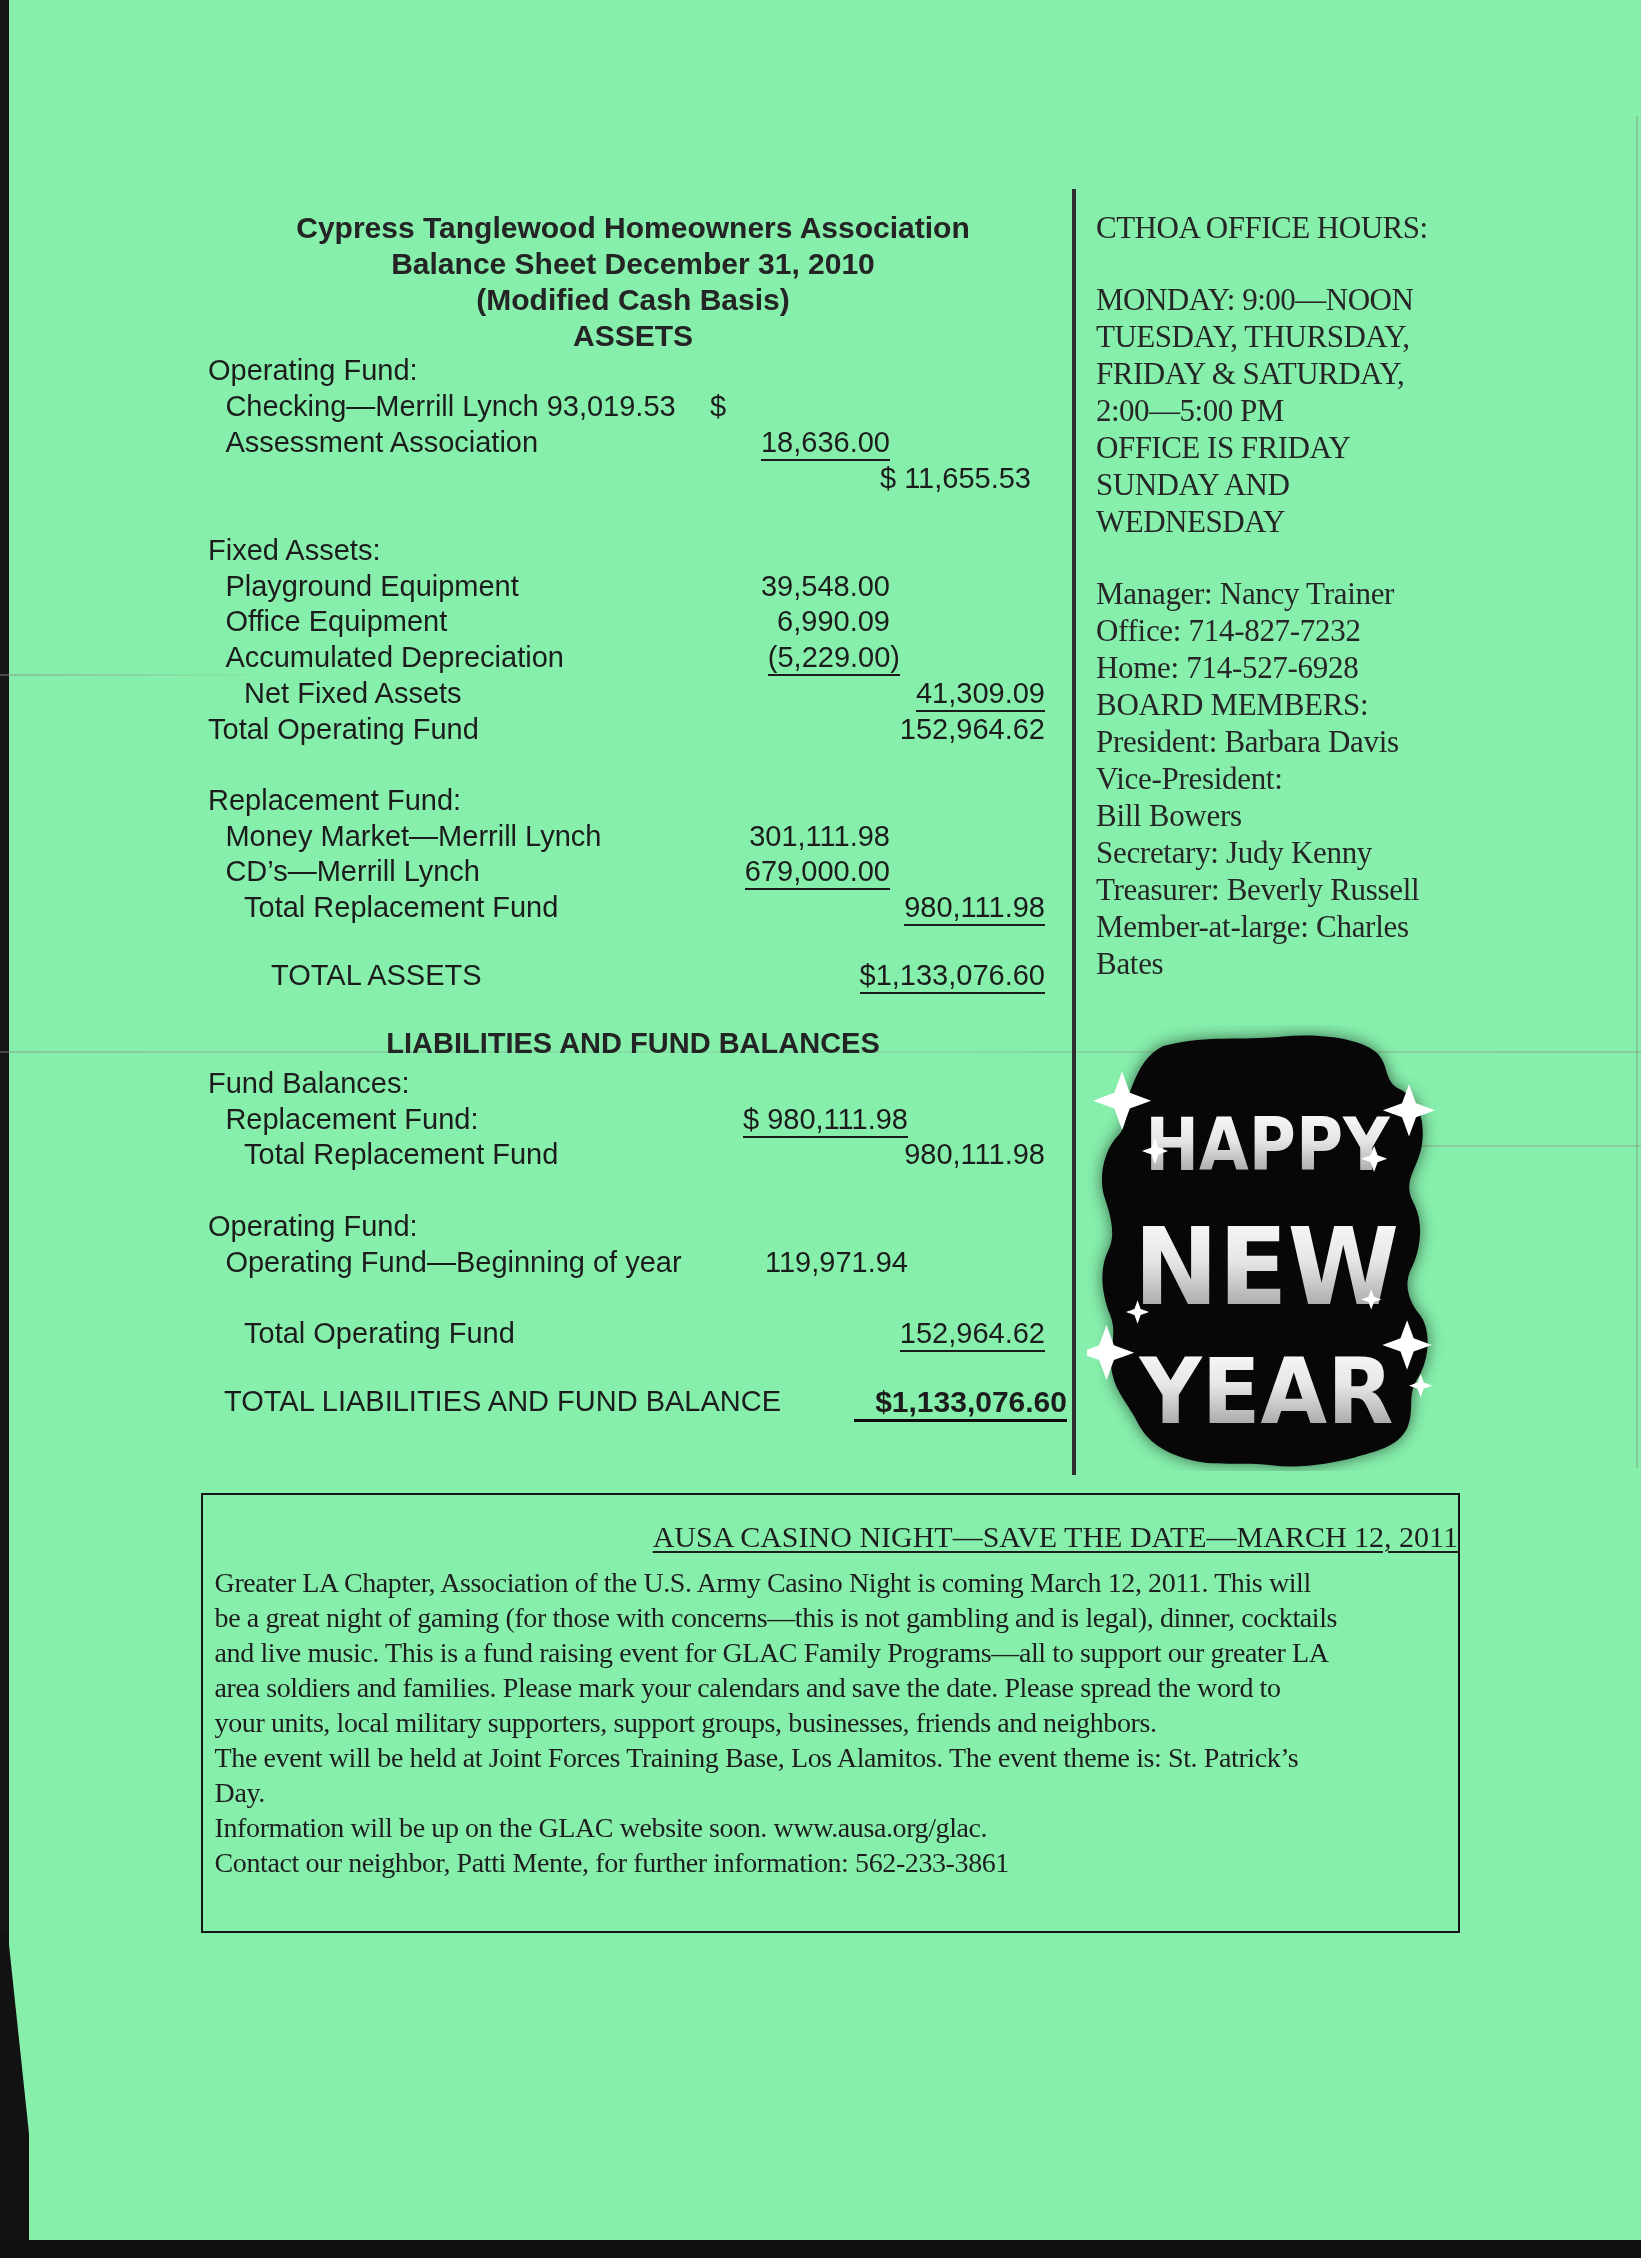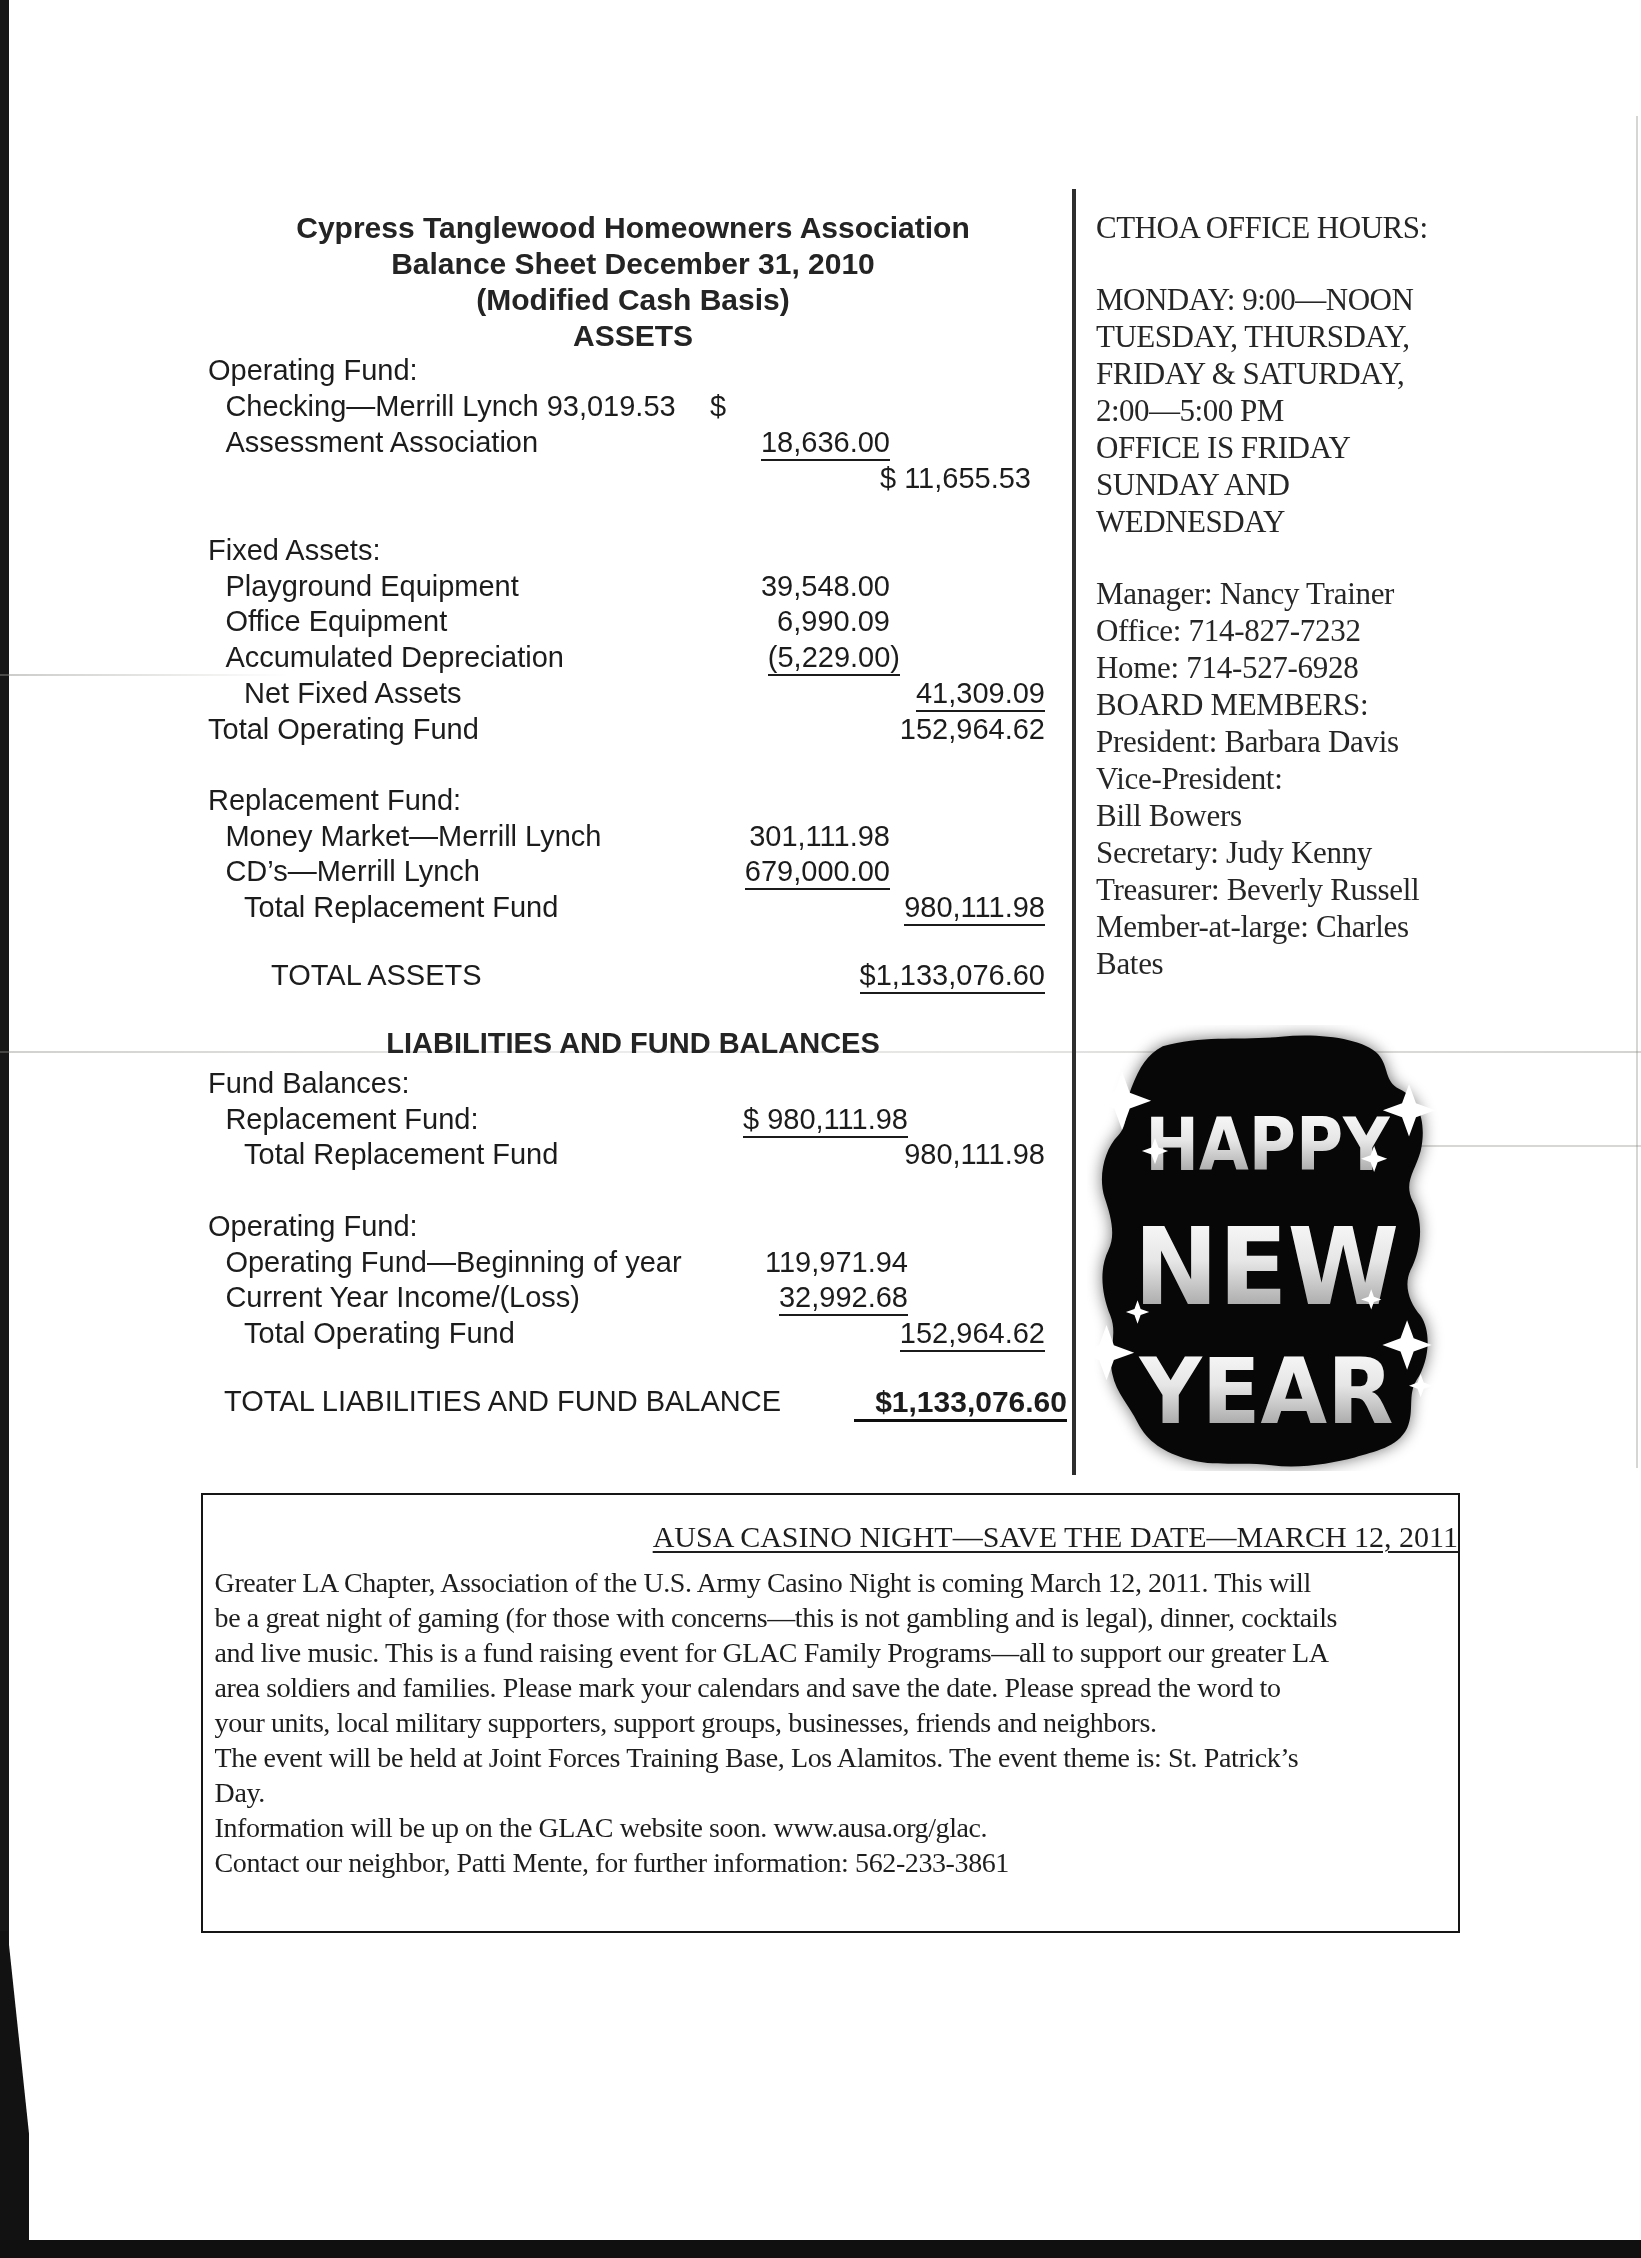--- a/index.html
+++ b/index.html
@@ -1,16 +1,16 @@
 <!DOCTYPE html>
 <html><head>
 <meta charset="utf-8">
 <style>
   html,body{margin:0;padding:0;background:#e9e9e6;}
-  .page{position:relative;width:1641px;height:2258px;background:#ffffff;overflow:hidden;
+  .page{position:relative;width:1641px;height:2258px;background:#86efac;overflow:hidden;
         font-family:"Liberation Sans",sans-serif;color:#1c1c1c;}
   
   .edge-left{position:absolute;left:0;top:0;width:8.7px;height:2258px;background:#161616;}
   .edge-left-wedge{position:absolute;left:0;top:1931px;width:29px;height:327px;background:#121212;
         clip-path:polygon(0 0,26% 0,100% 62%,100% 100%,0 100%);}
   .edge-bottom{position:absolute;left:0;top:2240px;width:1641px;height:18.3px;background:#101010;}
   .edge-right{position:absolute;left:1636px;top:116px;width:1.9px;height:1352px;background:rgba(120,120,115,.30);}
   .crease-a{position:absolute;left:0;top:1051px;width:1641px;height:1.9px;
         background:linear-gradient(90deg,rgba(140,140,133,.40),rgba(140,140,133,.16) 40%,rgba(140,140,133,.38));}
   .crease-b{position:absolute;left:0;top:674px;width:290px;height:1.9px;
@@ -139,24 +139,20 @@
   <div class="row" style="top:1138px">
     <span class="lbl i2">Total Replacement Fund</span>
     <span class="c2">980,111.98</span>
   </div>
   <div class="row" style="top:1210px">
     <span class="lbl">Operating Fund:</span>
   </div>
   <div class="row" style="top:1246px">
     <span class="lbl i1">Operating Fund—Beginning of year</span>
     <span class="c1b">119,971.94</span>
-  </div>
-  <div class="row" style="top:1281px">
-    <span class="lbl i1">Current Year Income/(Loss)</span>
-    <span class="c1b"><span class="u">32,992.68</span></span>
   </div>
   <div class="row" style="top:1317px">
     <span class="lbl i2">Total Operating Fund</span>
     <span class="c2"><span class="u">152,964.62</span></span>
   </div>
   <div class="row" style="top:1385px">
     <span class="lbl" style="margin-left:16px">TOTAL LIABILITIES AND FUND BALANCE</span>
     <span class="c2big"><span class="uu">$1,133,076.60</span></span>
   </div>
 

